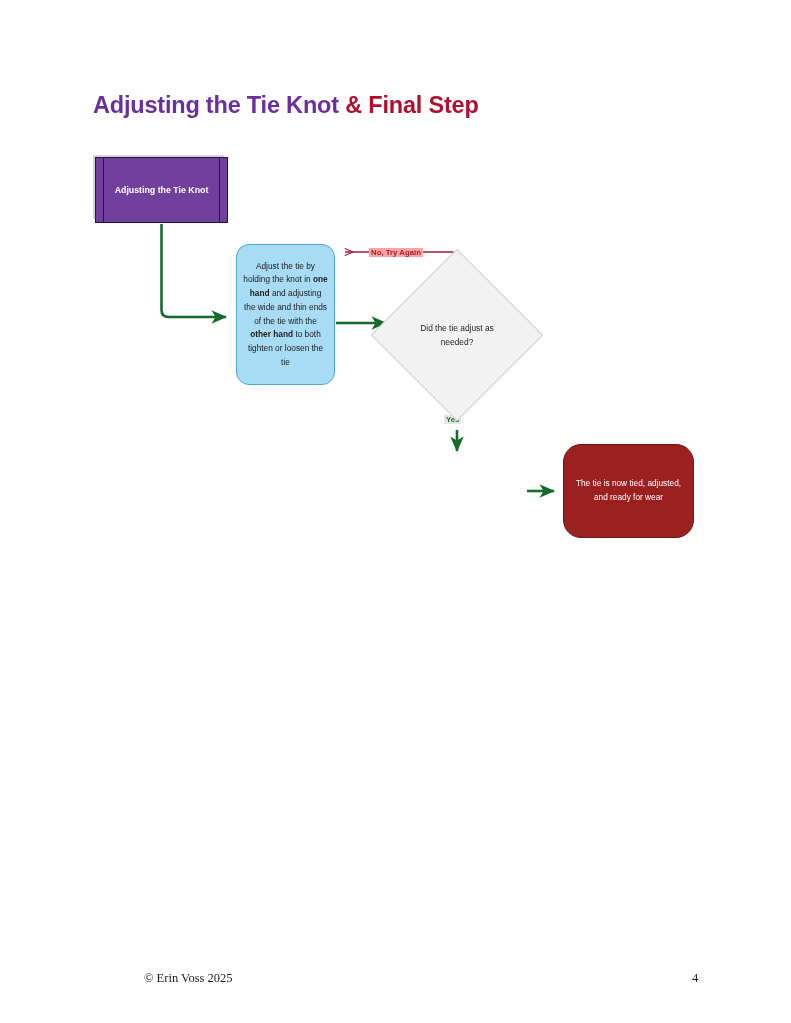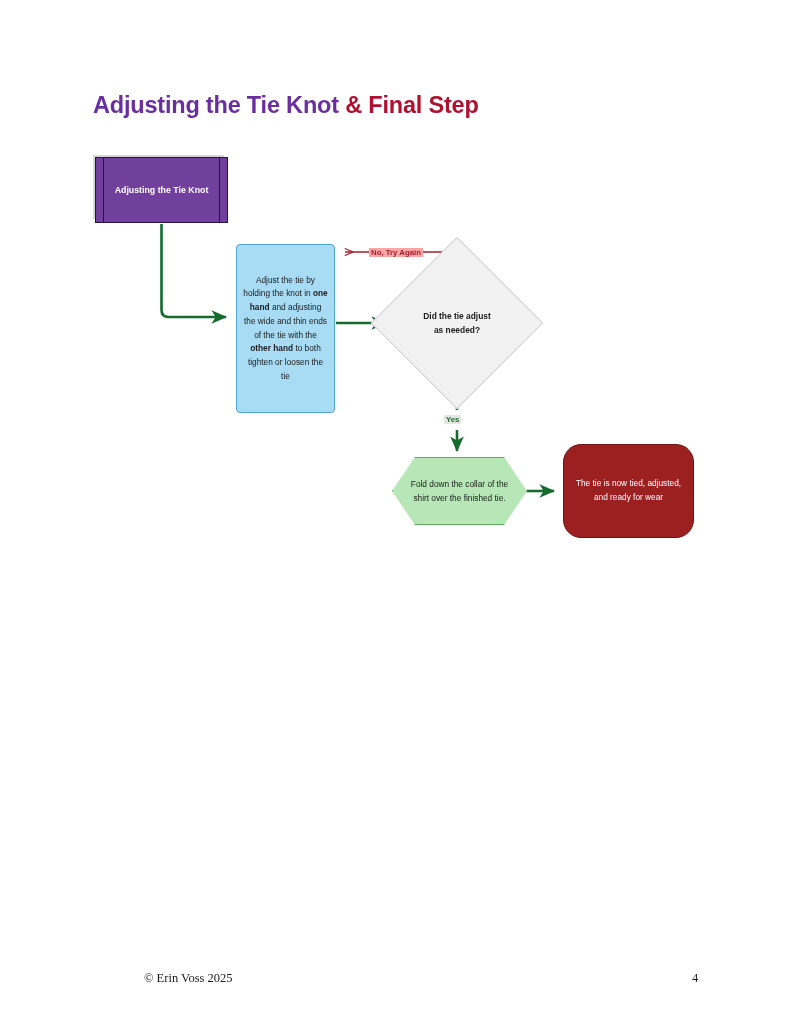--- a/index.html
+++ b/index.html
@@ -78,38 +78,37 @@
   }
   #start-node .bar-l { left: 7px; }
   #start-node .bar-r { right: 7px; }
   #start-node .label { position: relative; z-index: 2; padding: 0 12px; }
 
   
   #adjust-node {
     left: 236px;
     top: 244px;
     width: 99px;
-    height: 169px;
+    height: 141px;
     background: #a8dcf4;
     border: 1.4px solid #4fa6d0;
-    border-radius: 4px;
+    border-radius: 13px;
     color: #1b1b1b;
     font-size: 8.3px;
     line-height: 1.65;
     padding: 4px 6px;
   }
   #adjust-node .label b { font-weight: bold; }
 
   
   #decision-node {
     left: 396px;
-    top: 262px;
+    top: 274px;
     width: 122px;
     height: 122px;
-    font-weight: bold;
   }
   #decision-node .diamond {
     position: absolute;
     left: 0; top: 0;
     width: 100%;
     height: 100%;
     background: #f2f2f2;
     border: 1px solid #d2d2d2;
     transform: rotate(45deg);
     box-sizing: border-box;
@@ -257,24 +256,20 @@
 
   <div class="node" id="adjust-node">
     <span class="label" id="adjust-label"><span>Adjust the tie by holding the knot in </span><b>one hand</b><span> and adjusting the wide and thin ends of the tie with the </span><b>other hand</b><span> to both tighten or loosen the tie</span></span>
   </div>
 
   <div class="node" id="decision-node">
     <span class="diamond"></span>
     <span class="label">Did the tie adjust as needed?</span>
   </div>
 
-  <div class="node" id="fold-node">
-    <span class="hex"></span>
-    <span class="label">Fold down the collar of the shirt over the finished tie.</span>
-  </div>
 
   <div class="node" id="end-node">
     <span class="label">The tie is now tied, adjusted, and ready for wear</span>
   </div>
 
   <div class="footer-copyright">© Erin Voss 2025</div>
   <div class="footer-pageno">4</div>
 
 </div>
 

